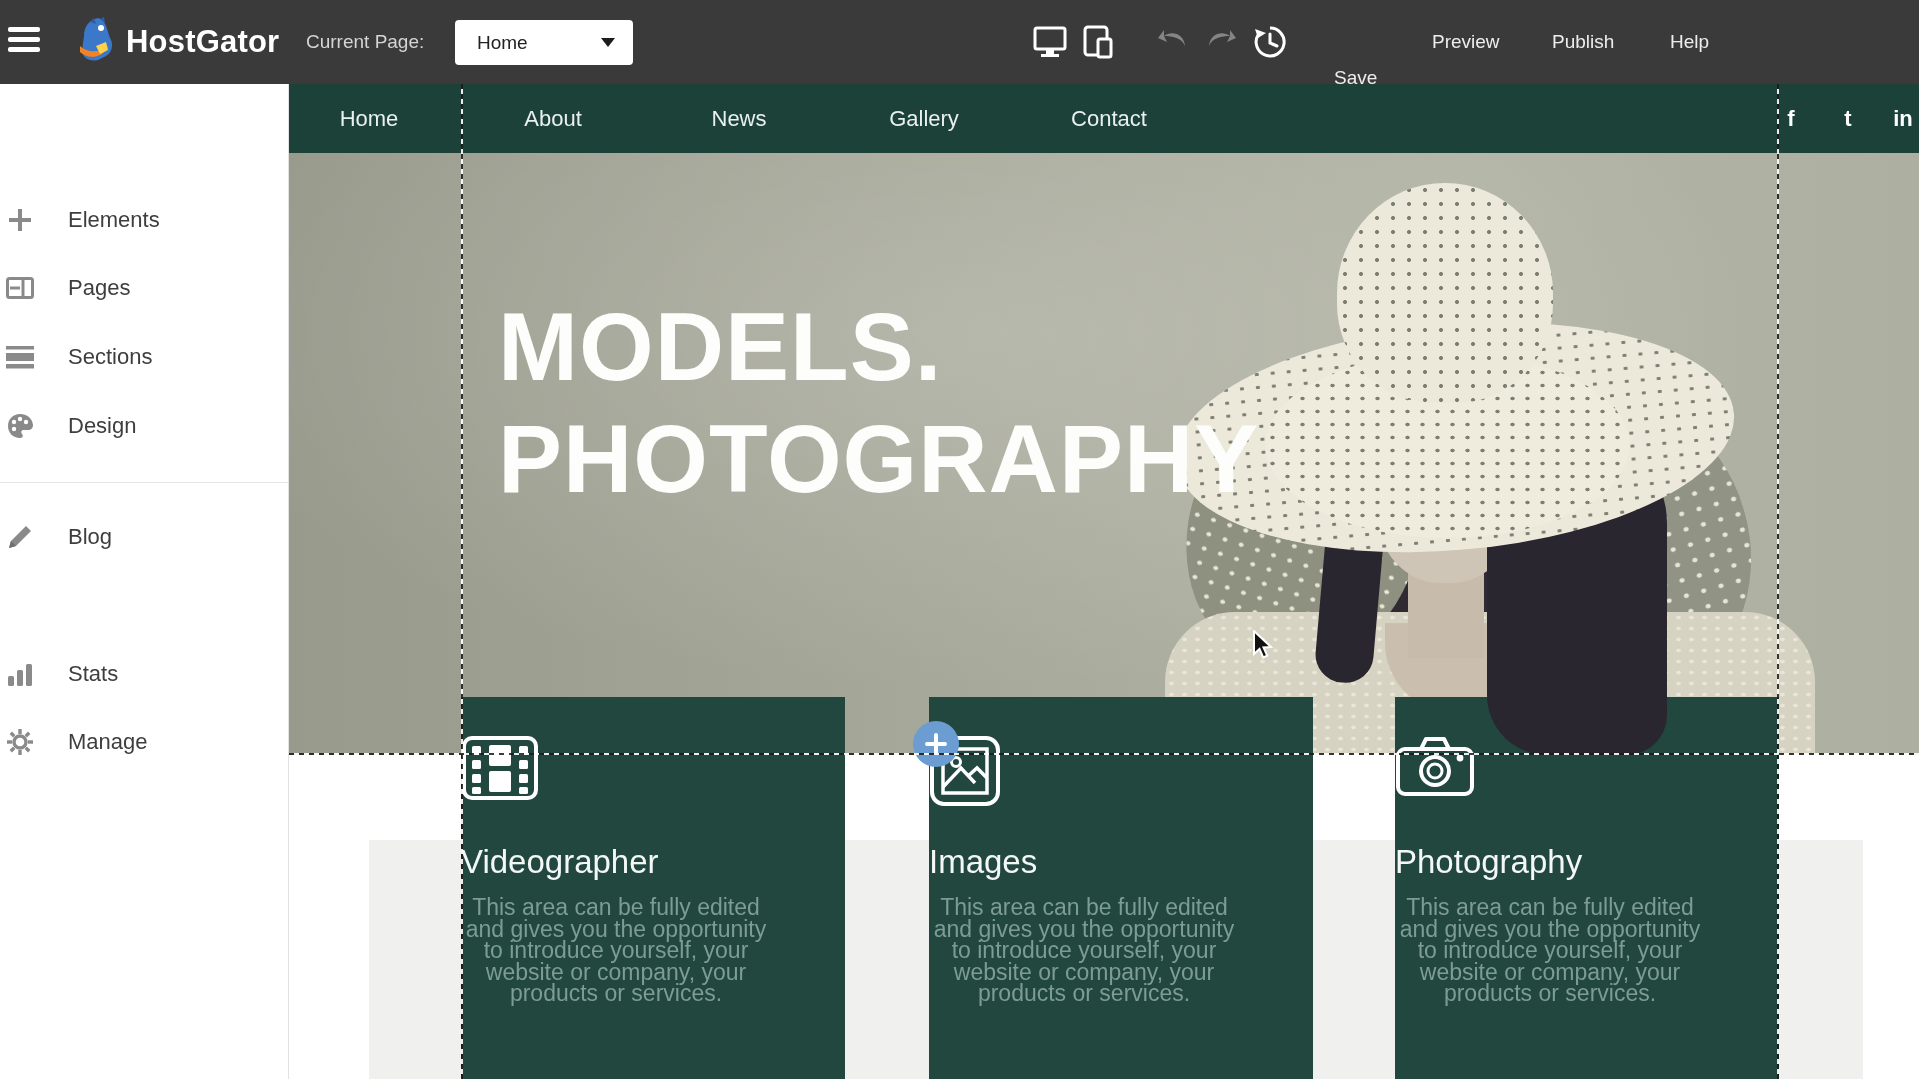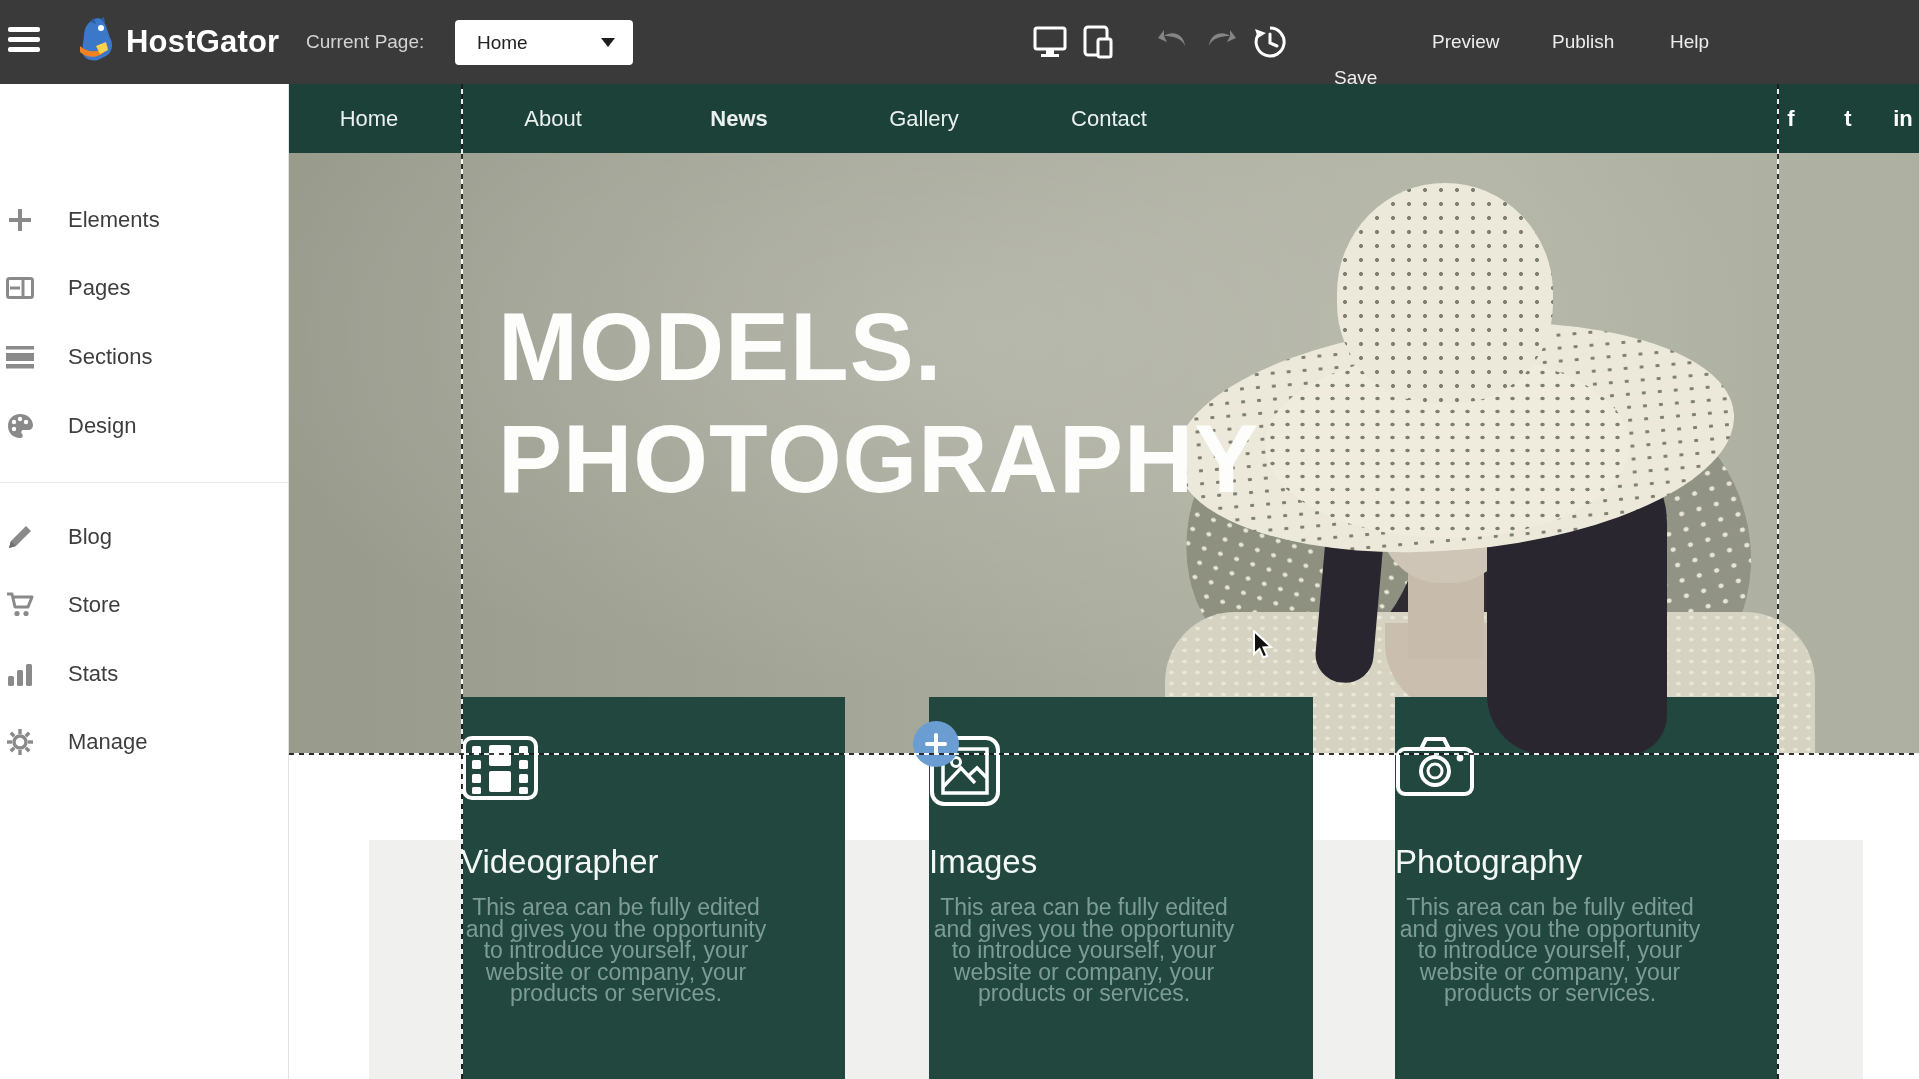--- a/index.html
+++ b/index.html
@@ -216,30 +216,20 @@
     <div class="side-item" style="top:427px;">
       <span class="ic">
         <svg width="26" height="26" viewBox="0 0 26 26">
           <path d="M2 24 L4 17 L19 2 L24 7 L9 22 Z" fill="#8a8a8a"></path>
           <path d="M2 24 L4 17 L9 22 Z" fill="#6f6f6f"></path>
         </svg>
       </span>
       <span class="lbl">Blog</span>
     </div>
 
-    <div class="side-item" style="top:495px;">
-      <span class="ic">
-        <svg width="28" height="26" viewBox="0 0 28 26">
-          <path d="M1 2 L6 2 L9 15 L22 15 L26 5 L8 5" fill="none" stroke="#8a8a8a" stroke-width="3" stroke-linejoin="round"></path>
-          <circle cx="11" cy="21.5" r="2.6" fill="#8a8a8a"></circle>
-          <circle cx="20" cy="21.5" r="2.6" fill="#8a8a8a"></circle>
-        </svg>
-      </span>
-      <span class="lbl">Store</span>
-    </div>
 
     <div class="side-item" style="top:564px;">
       <span class="ic">
         <svg width="26" height="24" viewBox="0 0 26 24">
           <rect x="1" y="14" width="6" height="10" rx="1.5" fill="#8a8a8a"></rect>
           <rect x="10" y="8" width="6" height="16" rx="1.5" fill="#8a8a8a"></rect>
           <rect x="19" y="2" width="6" height="22" rx="1.5" fill="#8a8a8a"></rect>
         </svg>
       </span>
       <span class="lbl">Stats</span>
@@ -263,21 +253,21 @@
       </span>
       <span class="lbl">Manage</span>
     </div>
   </div>
 
   <div class="canvas">
 
     <div class="site-nav">
       <span class="nav-item" style="left:80px;">Home</span>
       <span class="nav-item" style="left:264px;">About</span>
-      <span class="nav-item" style="left:450px;font-weight:bold;">News</span>
+      <span class="nav-item" style="left:450px;">News</span>
       <span class="nav-item" style="left:635px;">Gallery</span>
       <span class="nav-item" style="left:820px;">Contact</span>
       <span class="social" style="left:1502px;">f</span>
       <span class="social" style="left:1559px;">t</span>
       <span class="social" style="left:1614px;">in</span>
     </div>
 
     <div class="hero">
       <div class="hero-vign"></div>
 

